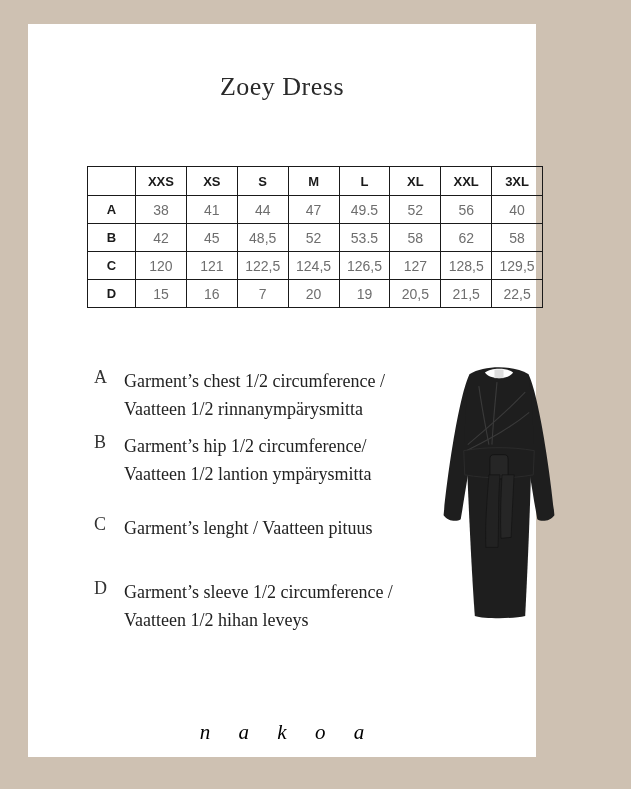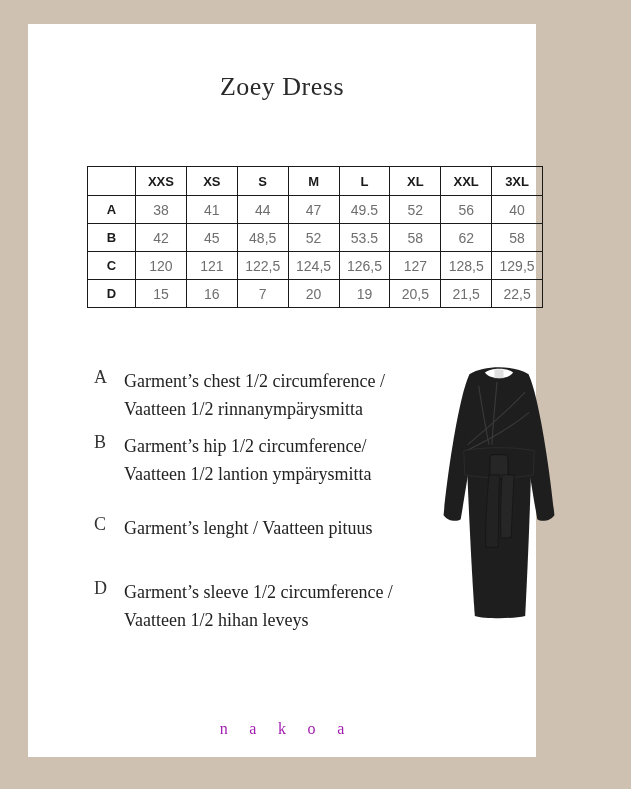--- a/index.html
+++ b/index.html
@@ -89,25 +89,26 @@
   }
   .dress-figure{
     position:absolute;
     left:405px; top:336px;
     width:132px; height:270px;
   }
   .brand-logo{
     position:absolute;
     left:0; right:0; top:696px;
     text-align:center;
-    font-size:16px;
-    color:#a21caf;
+    font-size:21px;
+    color:#000000;
     letter-spacing:0.55em;
     text-indent:0.55em;
     font-weight:400;
+    font-style:italic;
   }
 </style>
 </head>
 <body>
 
 <div class="card">
 
   <h1 class="title">Zoey Dress</h1>
 
   <table class="size-chart">

